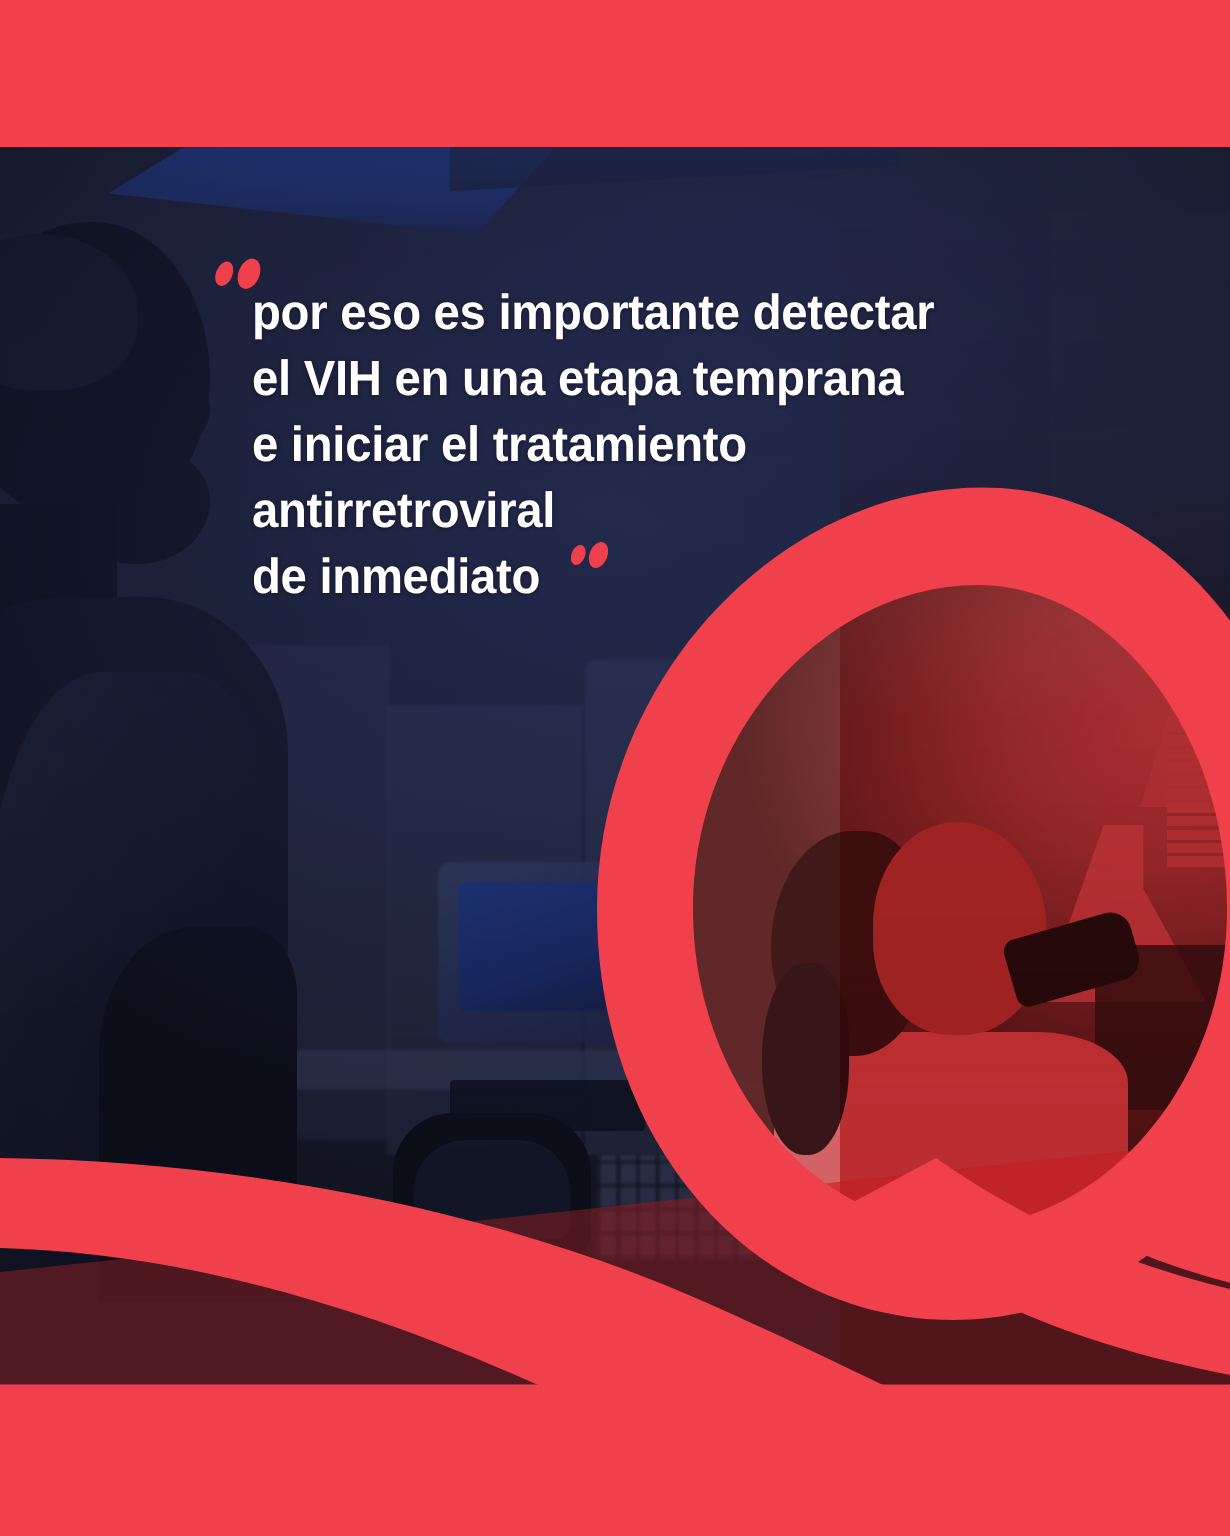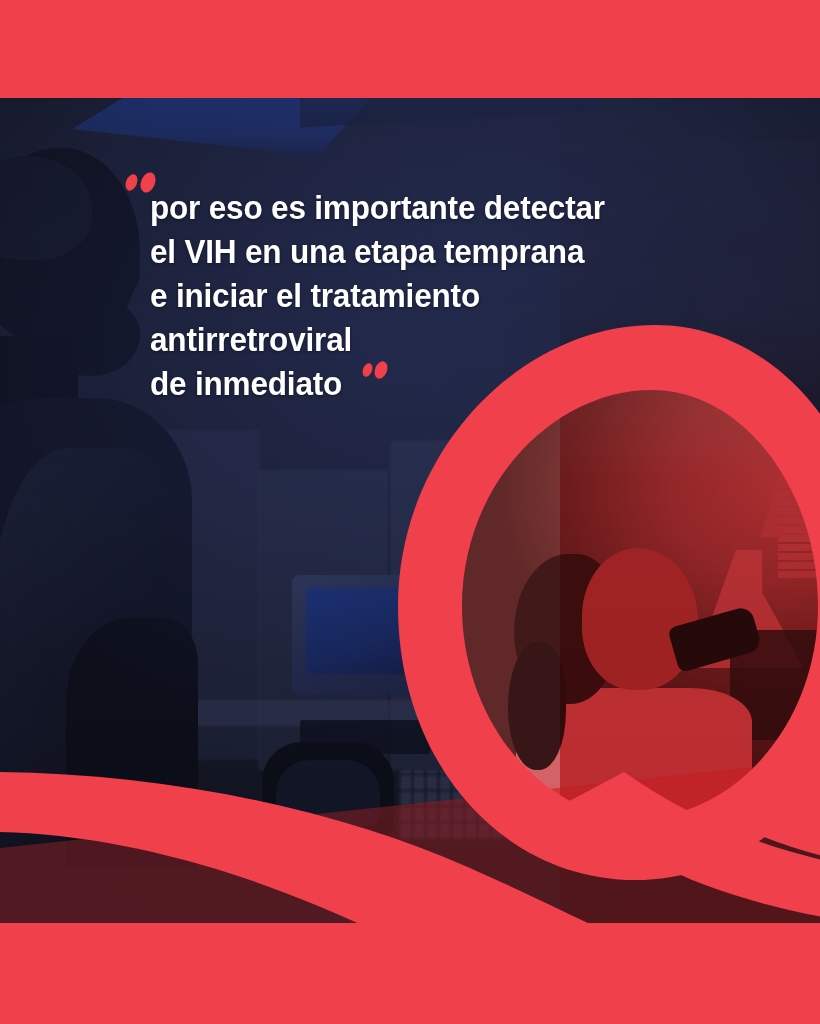--- a/index.html
+++ b/index.html
@@ -235,21 +235,21 @@
   }
 
   
   .band{position:absolute;left:0;width:820px;background:#ef404c;}
   .band.top{top:0;height:98px;}
   .band.bottom{top:923px;height:101px;}
 
   
   .quote-block{
     position:absolute;
-    left:150px; top:186px;
+    left:168px; top:186px;
     width:520px;
   }
   .quote-mark{
     position:absolute;
     display:block;
     pointer-events:none;
   }
   .quote-mark span{
     display:block;
     background:#ef404c;

